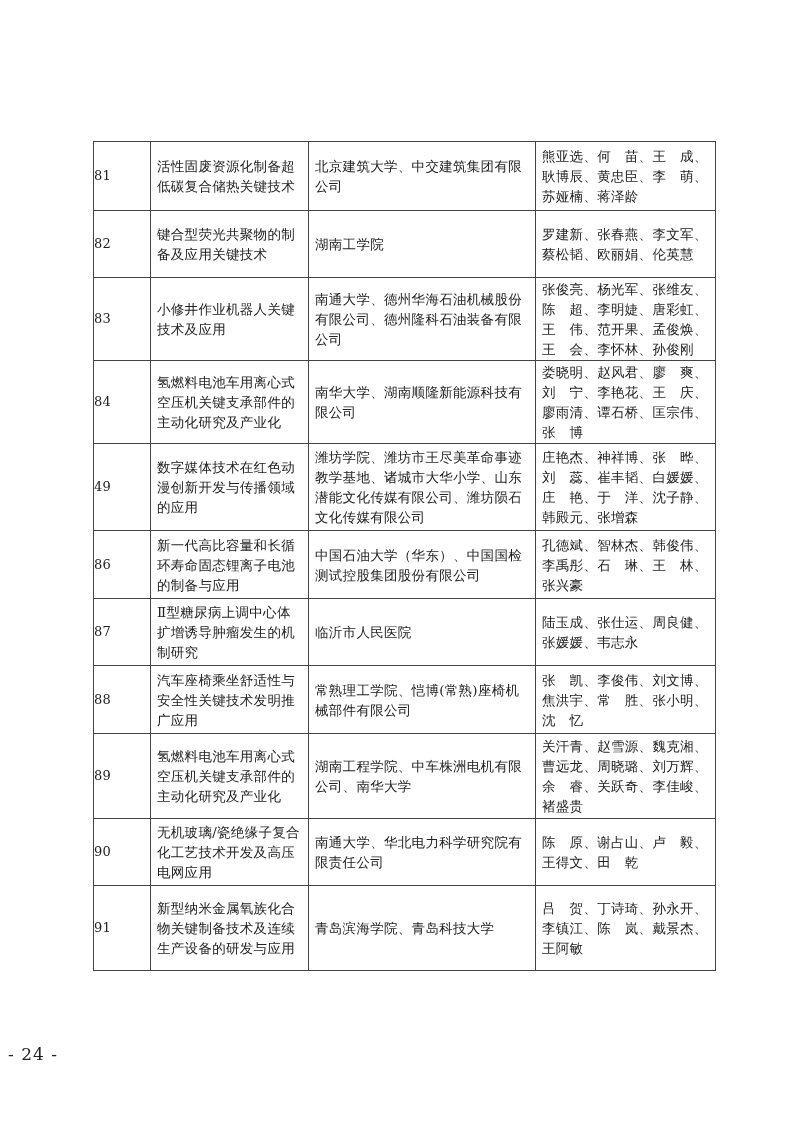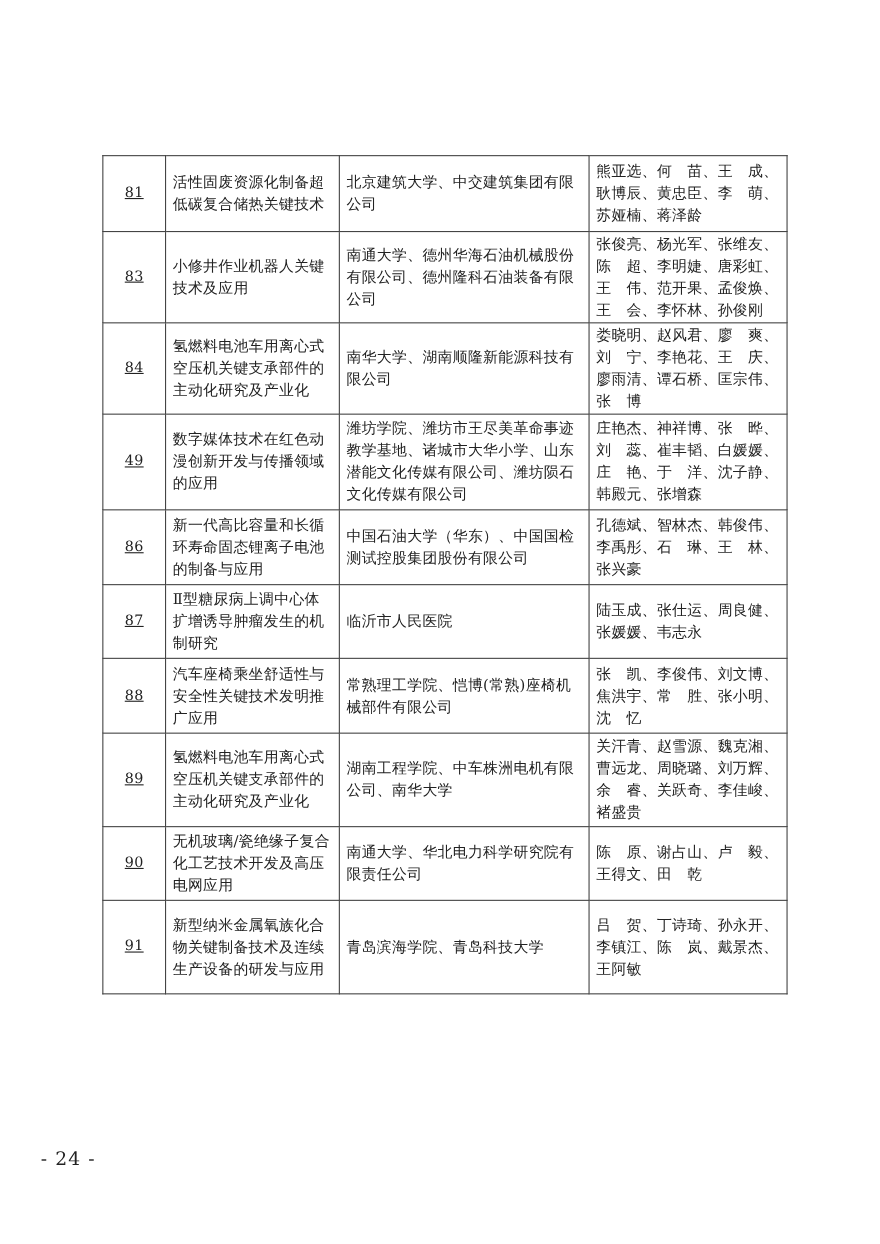--- a/index.html
+++ b/index.html
@@ -2,44 +2,50 @@
 <html><head>
 <meta charset="utf-8">
 <style>
   html, body { margin:0; padding:0; background:#ffffff; }
   body { width:800px; height:1131px; position:relative; overflow:hidden;
          font-family: "DejaVu Serif", "Liberation Serif", serif; color:#222; }
   .tbl { position:absolute; left:93px; top:141px; width:622px;
          border-collapse:collapse; table-layout:fixed; }
   .tbl td { border:1px solid #444; padding:0 6px; vertical-align:middle;
             font-size:13.5px; line-height:20px; letter-spacing:0.3px; }
-  .tbl td.num { text-align:center; font-size:13px; padding:0;text-decoration:underline; }
+  .tbl td.num { text-align:left; font-size:13px; padding:0; }
   .tbl col.c1 { width:57px; }
   .tbl col.c2 { width:158px; }
   .tbl col.c3 { width:227px; }
   .tbl col.c4 { width:180px; }
-  .page-num { position:absolute; left:37px; top:1044px; font-size:17px;
+  .page-num { position:absolute; left:8px; top:1044px; font-size:17px;
               letter-spacing:1px; font-family:"DejaVu Serif", serif; }
 </style>
 </head>
 <body>
 
 <table class="tbl">
   <colgroup>
       <col class="c1">
       <col class="c2">
       <col class="c3">
       <col class="c4">
     </colgroup>
   <tbody id="tbody">
       <tr style="height: 69px;">
         <td class="num">81</td>
         <td>活性固废资源化制备超低碳复合储热关键技术</td>
         <td>北京建筑大学、中交建筑集团有限公司</td>
         <td>熊亚选、何　苗、王　成、耿博辰、黄忠臣、李　萌、苏娅楠、蒋泽龄</td>
+      </tr>
+      <tr style="height: 67px;">
+        <td class="num">82</td>
+        <td>键合型荧光共聚物的制备及应用关键技术</td>
+        <td>湖南工学院</td>
+        <td>罗建新、张春燕、李文军、蔡松韬、欧丽娟、伦英慧</td>
       </tr>
       <tr style="height: 83px;">
         <td class="num">83</td>
         <td>小修井作业机器人关键技术及应用</td>
         <td>南通大学、德州华海石油机械股份有限公司、德州隆科石油装备有限公司</td>
         <td>张俊亮、杨光军、张维友、陈　超、李明婕、唐彩虹、王　伟、范开果、孟俊焕、王　会、李怀林、孙俊刚</td>
       </tr>
       <tr style="height: 83px;">
         <td class="num">84</td>
         <td>氢燃料电池车用离心式空压机关键支承部件的主动化研究及产业化</td>

